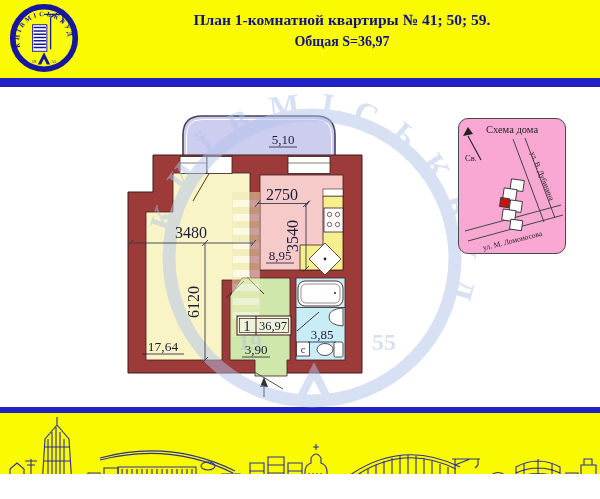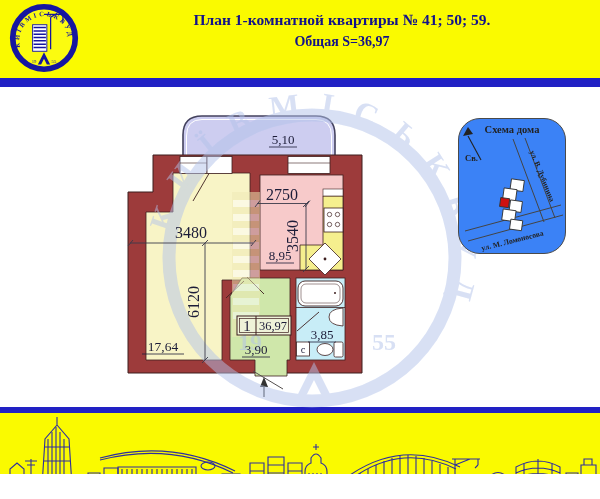--- a/index.html
+++ b/index.html
@@ -9,22 +9,22 @@
   .titles{position:absolute;left:92px;right:8px;top:11px;text-align:center;color:#12128a;}
   .titles .t1{font-size:15.5px;font-weight:bold;}
   .titles .t2{font-size:14px;font-weight:bold;margin-top:5px;}
   .bar{position:absolute;left:0;width:600px;background:#2121c4;}
   .bar.top{top:78px;height:9px;}
   .bar.prefoot{top:407px;height:6px;}
   .bar.bottomline{top:491px;height:4px;}
   .footband{position:absolute;left:0;top:413px;width:600px;height:78px;background:#fafa00;}
   .logo{position:absolute;left:8px;top:2px;width:72px;height:72px;}
   .mainsvg{position:absolute;left:0;top:0;width:600px;height:499px;pointer-events:none;}
-  .schemebox{position:absolute;left:458px;top:118px;width:108px;height:136px;background:#3b82f6;
-             border:1.5px solid #4a4a4a;border-radius:22px;box-sizing:border-box;font-weight:bold;}
+  .schemebox{position:absolute;left:458px;top:118px;width:108px;height:136px;background:#f9a8d4;
+             border:1.5px solid #4a4a4a;border-radius:10px;box-sizing:border-box;}
   svg text{font-family:"Liberation Serif",serif;}
 </style>
 </head>
 <body>
 
 <div class="stage">
 
   <div class="header">
     <div class="titles">
       <div class="t1">План 1-комнатной квартиры № 41; 50; 59.</div>

